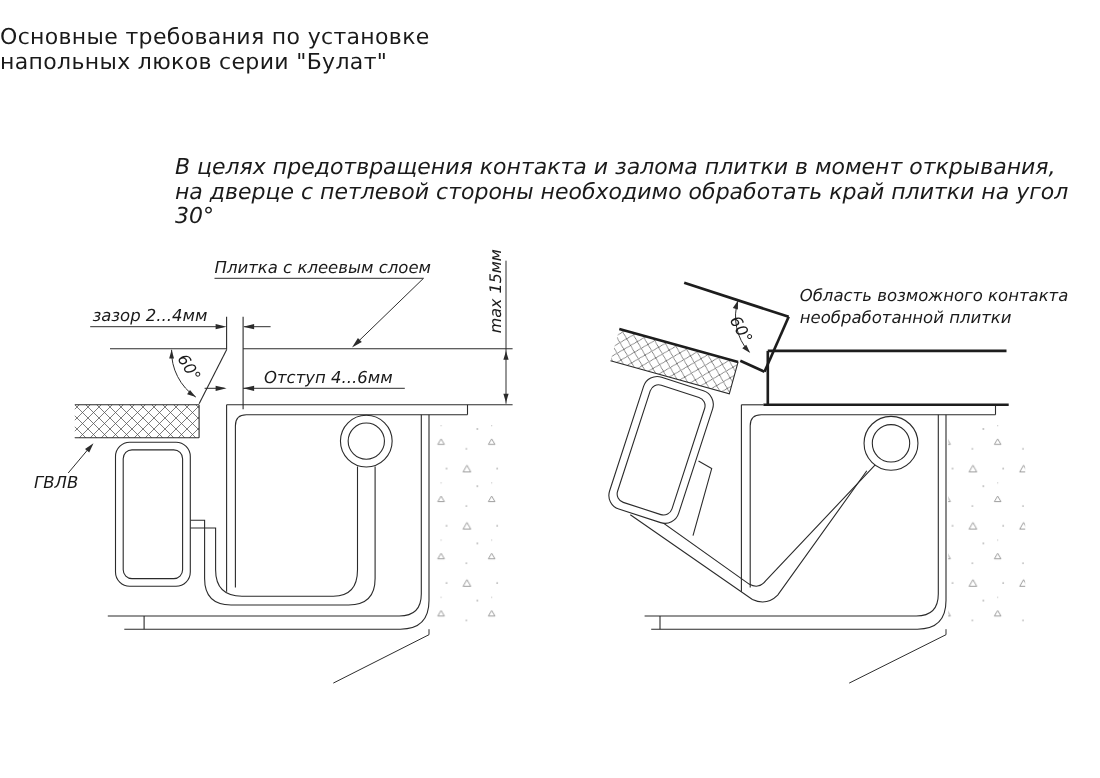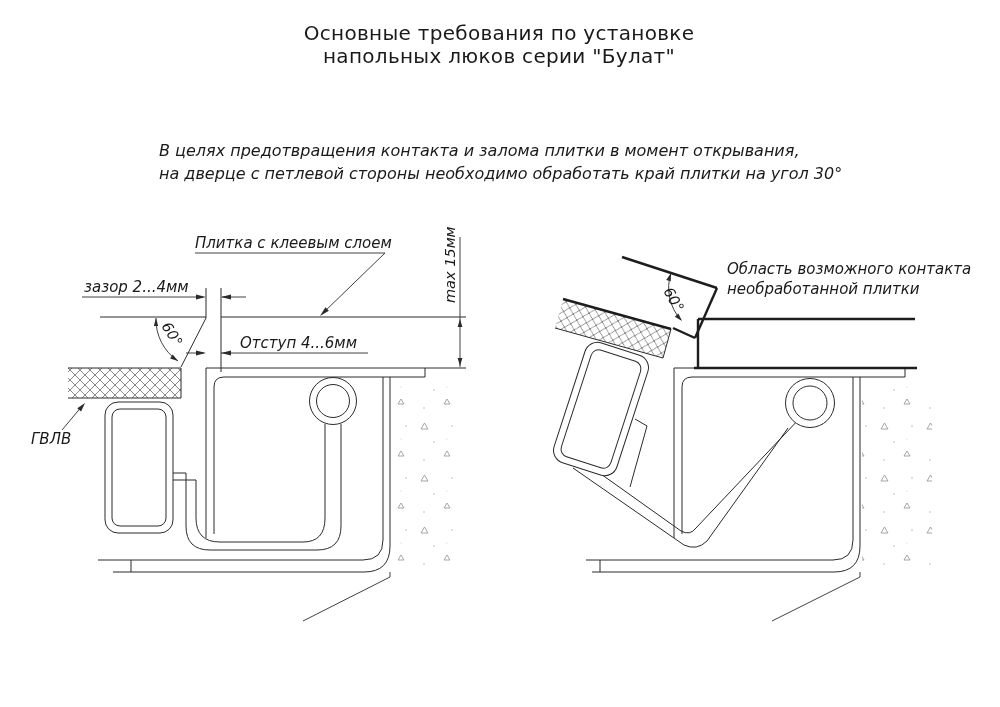--- a/index.html
+++ b/index.html
@@ -1,21 +1,21 @@
 <!DOCTYPE html>
 <html><head>
 <meta charset="utf-8">
 <style>
   html,body{margin:0;padding:0;background:#fff;}
   .page{position:relative;width:1000px;height:707px;background:#ffffff;
         font-family:"DejaVu Sans",sans-serif;color:#1c1c1c;overflow:hidden;}
-  .title{position:absolute;top:22px;left:0;width:954px;text-align:center;
-         font-size:20px;line-height:23px;letter-spacing:.3px;color:#1a1a1a;padding-left:22px;}
+  .title{position:absolute;top:22px;left:0;width:954px;
+         font-size:20px;line-height:23px;letter-spacing:.3px;color:#1a1a1a;}
   .note{position:absolute;top:140px;left:159px;font-style:italic;
-        font-size:16px;line-height:22.5px;color:#1a1a1a;}
+        font-size:20px;line-height:22.5px;color:#1a1a1a;}
   svg{position:absolute;top:0;left:0;}
   svg text{font-family:"DejaVu Sans",sans-serif;font-style:italic;fill:#1a1a1a;}
   .thin{fill:none;stroke:#2b2b2b;stroke-width:1;}
   .dim{fill:none;stroke:#2b2b2b;stroke-width:0.9;}
   .bold{fill:none;stroke:#1d1d1d;stroke-width:2.4;}
   .ah{fill:#2b2b2b;stroke:none;}
   .white{fill:#ffffff;stroke:#2b2b2b;stroke-width:1;}
 </style>
 </head>
 <body>

